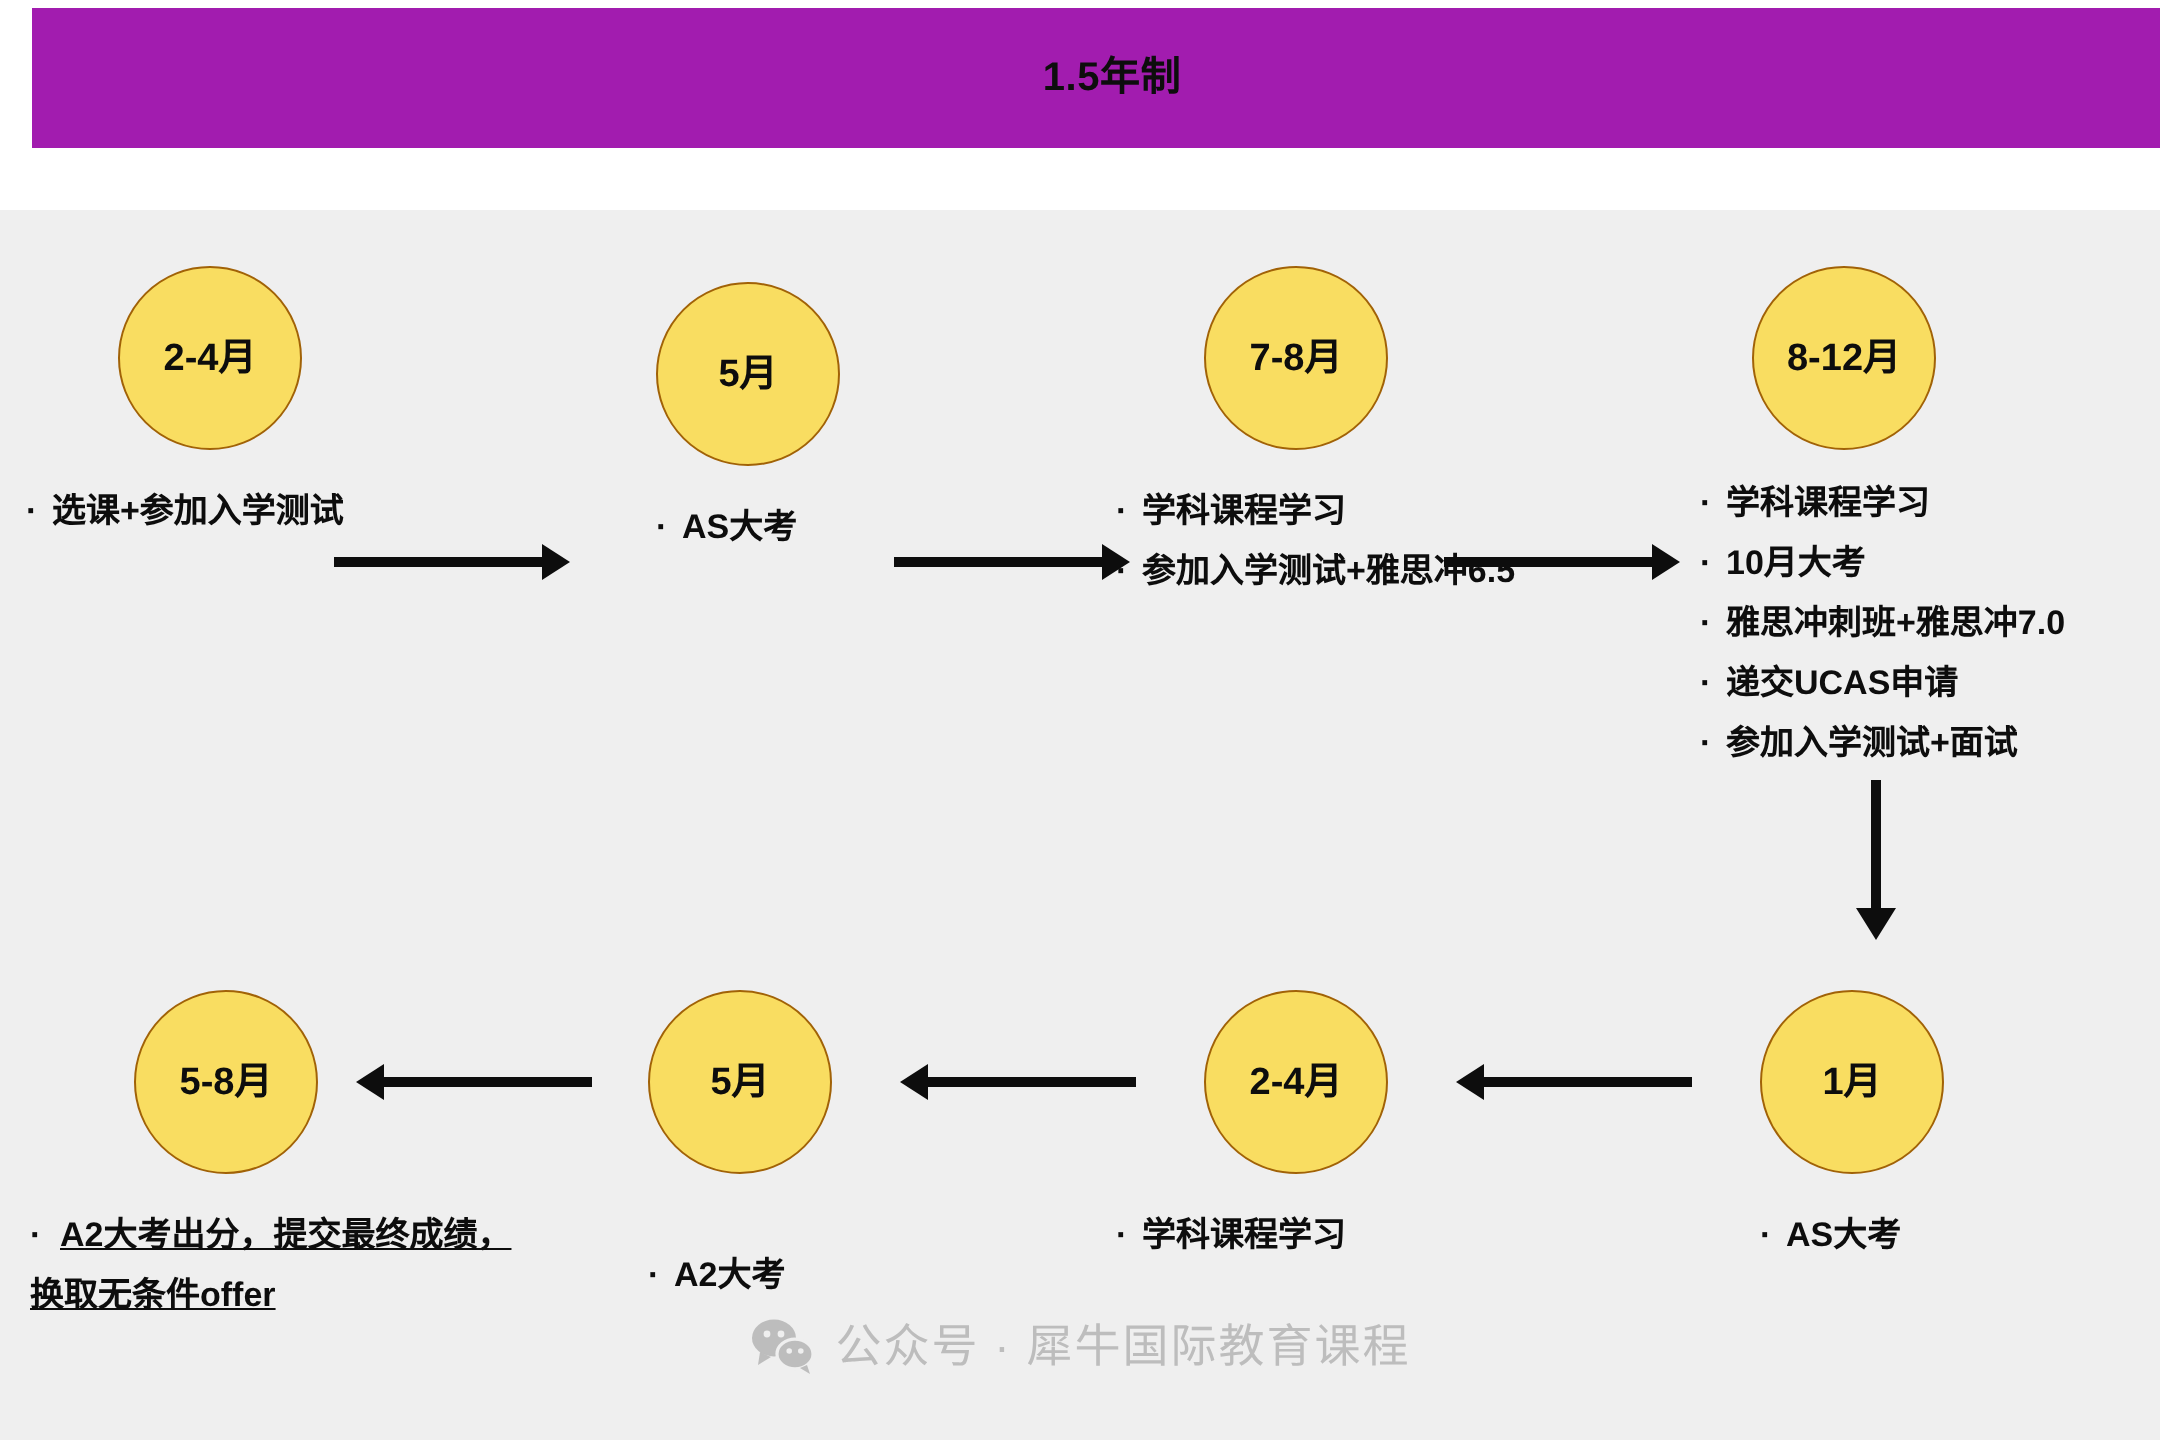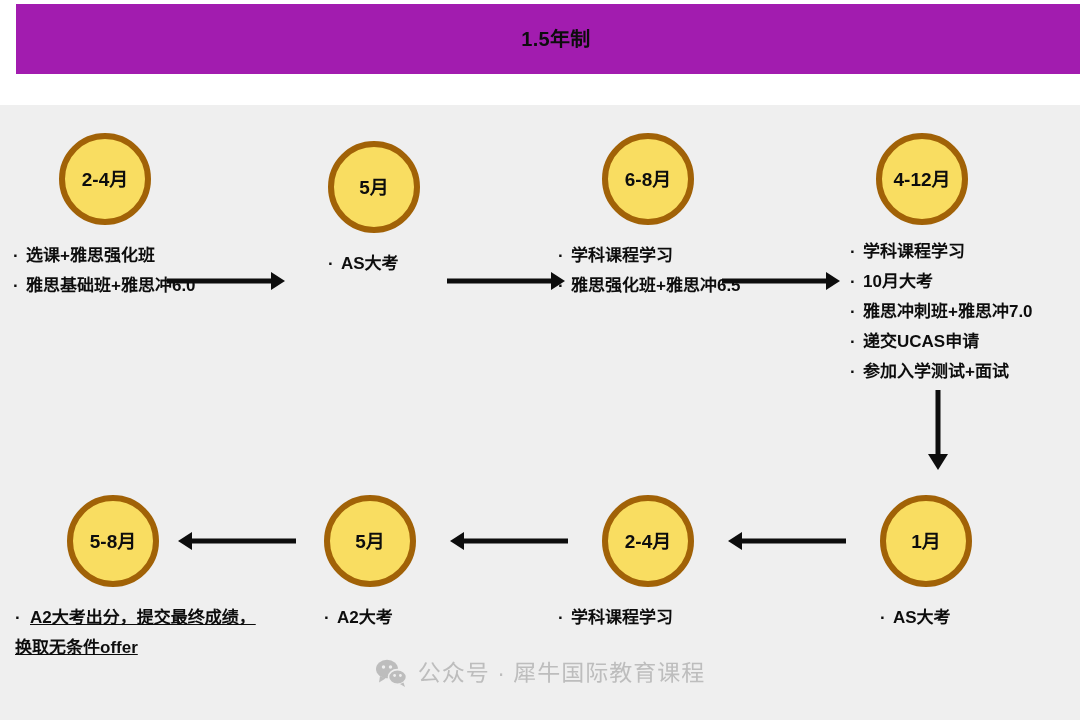--- a/index.html
+++ b/index.html
@@ -53,21 +53,21 @@
     height: 0;
   }
   .circle {
     position: absolute;
     width: 92px;
     height: 92px;
     left: -46px;
     top: -46px;
     border-radius: 50%;
     background: #F9DD61;
-    border: 6px solid #a16207;
+    border: 1px solid #a16207;
     box-sizing: border-box;
     display: flex;
     align-items: center;
     justify-content: center;
   }
   .circle-label {
     font-size: 19px;
     font-weight: bold;
     color: #0d0d0d;
     line-height: 1;
@@ -194,22 +194,21 @@
   <div class="header-title">1.5年制</div>
 </div>
 
 <div class="panel">
 
   <div class="node" style="left:105px; top:74px;">
     <div class="circle">
       <span class="circle-label">2-4月</span>
     </div>
     <div class="bullets" style="left:-92px; width:270px;">
-      <span class="bullet-item">选课+雅思强化班</span>
-      <span class="bullet-item">雅思基础班+雅思冲6.0</span>
+      <span class="bullet-item">选课+参加入学测试</span>
     </div>
   </div>
 
   <div class="arrow right" style="left:167px; top:166px; width:118px;">
     <span class="shaft"></span>
     <span class="head"></span>
   </div>
 
   <div class="node" style="left:374px; top:82px;">
     <div class="circle">
@@ -220,36 +219,36 @@
     </div>
   </div>
 
   <div class="arrow right" style="left:447px; top:166px; width:118px;">
     <span class="shaft"></span>
     <span class="head"></span>
   </div>
 
   <div class="node" style="left:648px; top:74px;">
     <div class="circle">
-      <span class="circle-label">6-8月</span>
+      <span class="circle-label">7-8月</span>
     </div>
     <div class="bullets" style="left:-90px; width:250px;">
       <span class="bullet-item">学科课程学习</span>
-      <span class="bullet-item">雅思强化班+雅思冲6.5</span>
+      <span class="bullet-item">参加入学测试+雅思冲6.5</span>
     </div>
   </div>
 
   <div class="arrow right" style="left:722px; top:166px; width:118px;">
     <span class="shaft"></span>
     <span class="head"></span>
   </div>
 
   <div class="node" style="left:922px; top:74px;">
     <div class="circle">
-      <span class="circle-label">4-12月</span>
+      <span class="circle-label">8-12月</span>
     </div>
     <div class="bullets" style="left:-72px; top:58px; width:240px;">
       <span class="bullet-item">学科课程学习</span>
       <span class="bullet-item">10月大考</span>
       <span class="bullet-item">雅思冲刺班+雅思冲7.0</span>
       <span class="bullet-item">递交UCAS申请</span>
       <span class="bullet-item">参加入学测试+面试</span>
     </div>
   </div>
 
@@ -269,21 +268,21 @@
 
   <div class="arrow left" style="left:178px; top:426px; width:118px;">
     <span class="shaft"></span>
     <span class="head"></span>
   </div>
 
   <div class="node" style="left:370px; top:436px;">
     <div class="circle">
       <span class="circle-label">5月</span>
     </div>
-    <div class="bullets" style="left:-46px; width:220px;">
+    <div class="bullets" style="left:-46px; width:220px;margin-top:20px;">
       <span class="bullet-item">A2大考</span>
     </div>
   </div>
 
   <div class="arrow left" style="left:450px; top:426px; width:118px;">
     <span class="shaft"></span>
     <span class="head"></span>
   </div>
 
   <div class="node" style="left:648px; top:436px;">

